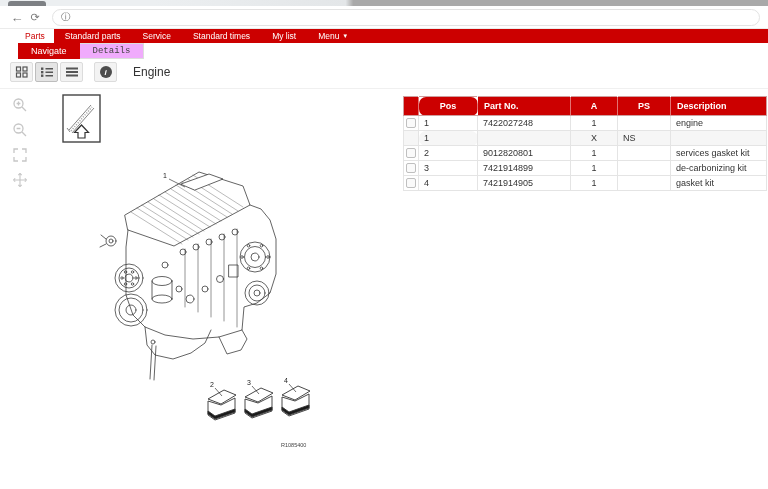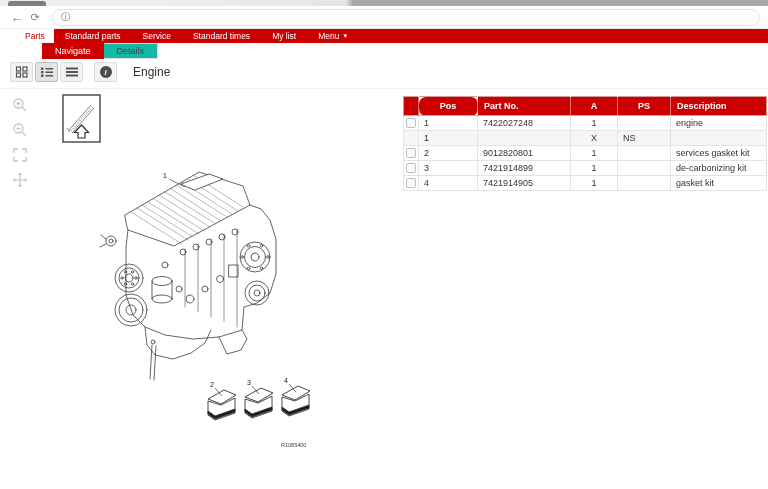--- a/index.html
+++ b/index.html
@@ -24,22 +24,22 @@
   .url-text b { color:#1f1f1f; font-weight:bold; }
   
   .main-nav { position:absolute; top:29px; left:16px; right:0; height:14px; background:var(--red);
     display:flex; align-items:stretch; font-size:8.5px; }
   .nav-item { color:#fff; display:flex; align-items:center; padding:4px 11px; cursor:pointer; white-space:nowrap; }
   .nav-item.active { background:#fff; color:var(--red); padding:0 9px; }
   .nav-item .caret { font-size:7px; margin-left:4px; }
   
   .subtabs { position:absolute; top:43px; left:18px; height:16px; display:flex; font-size:9px; }
   .subtab { display:flex; align-items:center; padding:0 13px; cursor:pointer; }
-  .subtab.active { background:var(--red); color:#fff;margin-left:24px; }
-  .subtab.inactive { background:#14b8a6; color:#444; border:1px solid #ddd; border-left:none; }
+  .subtab.active { background:var(--red); color:#fff; }
+  .subtab.inactive { background:#f0abfc; color:#444; border:1px solid #ddd; border-left:none;font-family:Liberation Mono, monospace; }
   
   .viewbar { position:absolute; top:61px; left:10px; height:22px; display:flex; align-items:center; }
   .vbtn { width:23px; height:20px; background:#f3f3f3; border:1px solid #dcdcdc; border-radius:2px;
     display:flex; align-items:center; justify-content:center; margin-right:2px; cursor:pointer; }
   .vbtn.active { background:#e4e4e4; border-color:#bdbdbd; }
   .vbtn.info { margin-left:9px; }
   .info-dot { width:12px; height:12px; border-radius:50%; background:#4d4d4d; color:#fff; font-size:8px;
     font-weight:bold; display:flex; align-items:center; justify-content:center; font-style:italic; }
   .page-title { margin-left:14px; font-size:12px; color:#333; }
   

